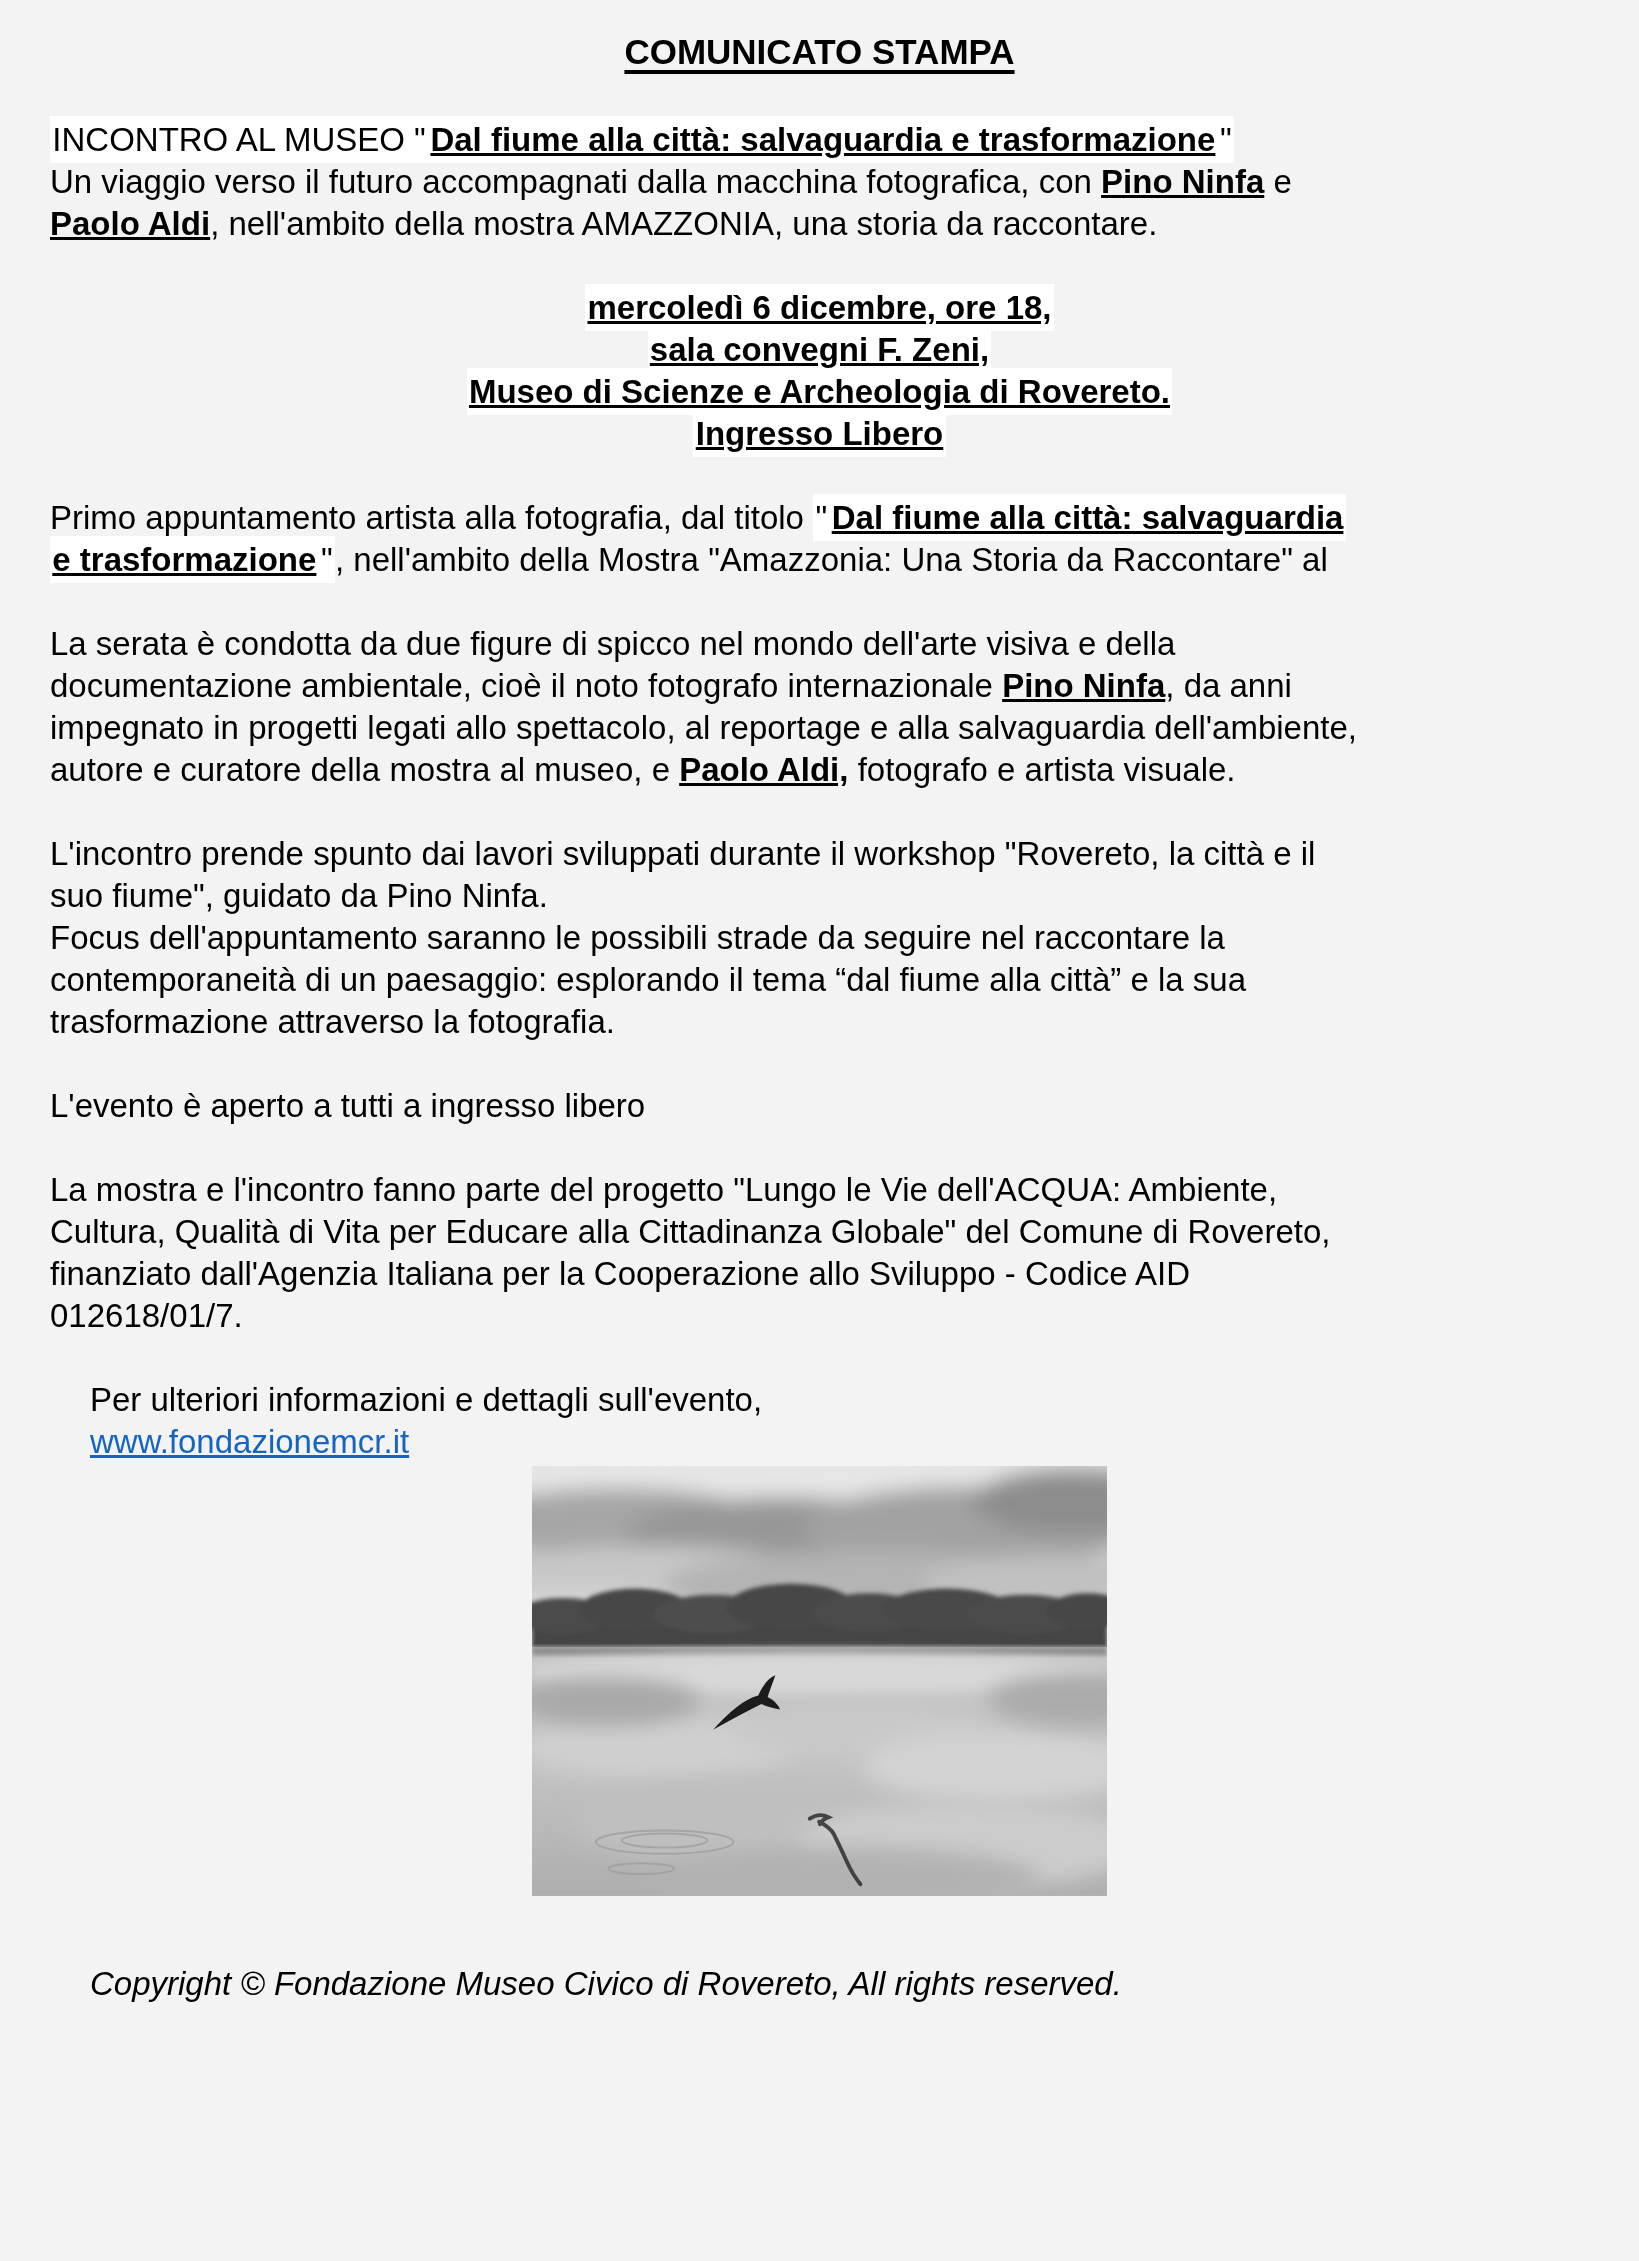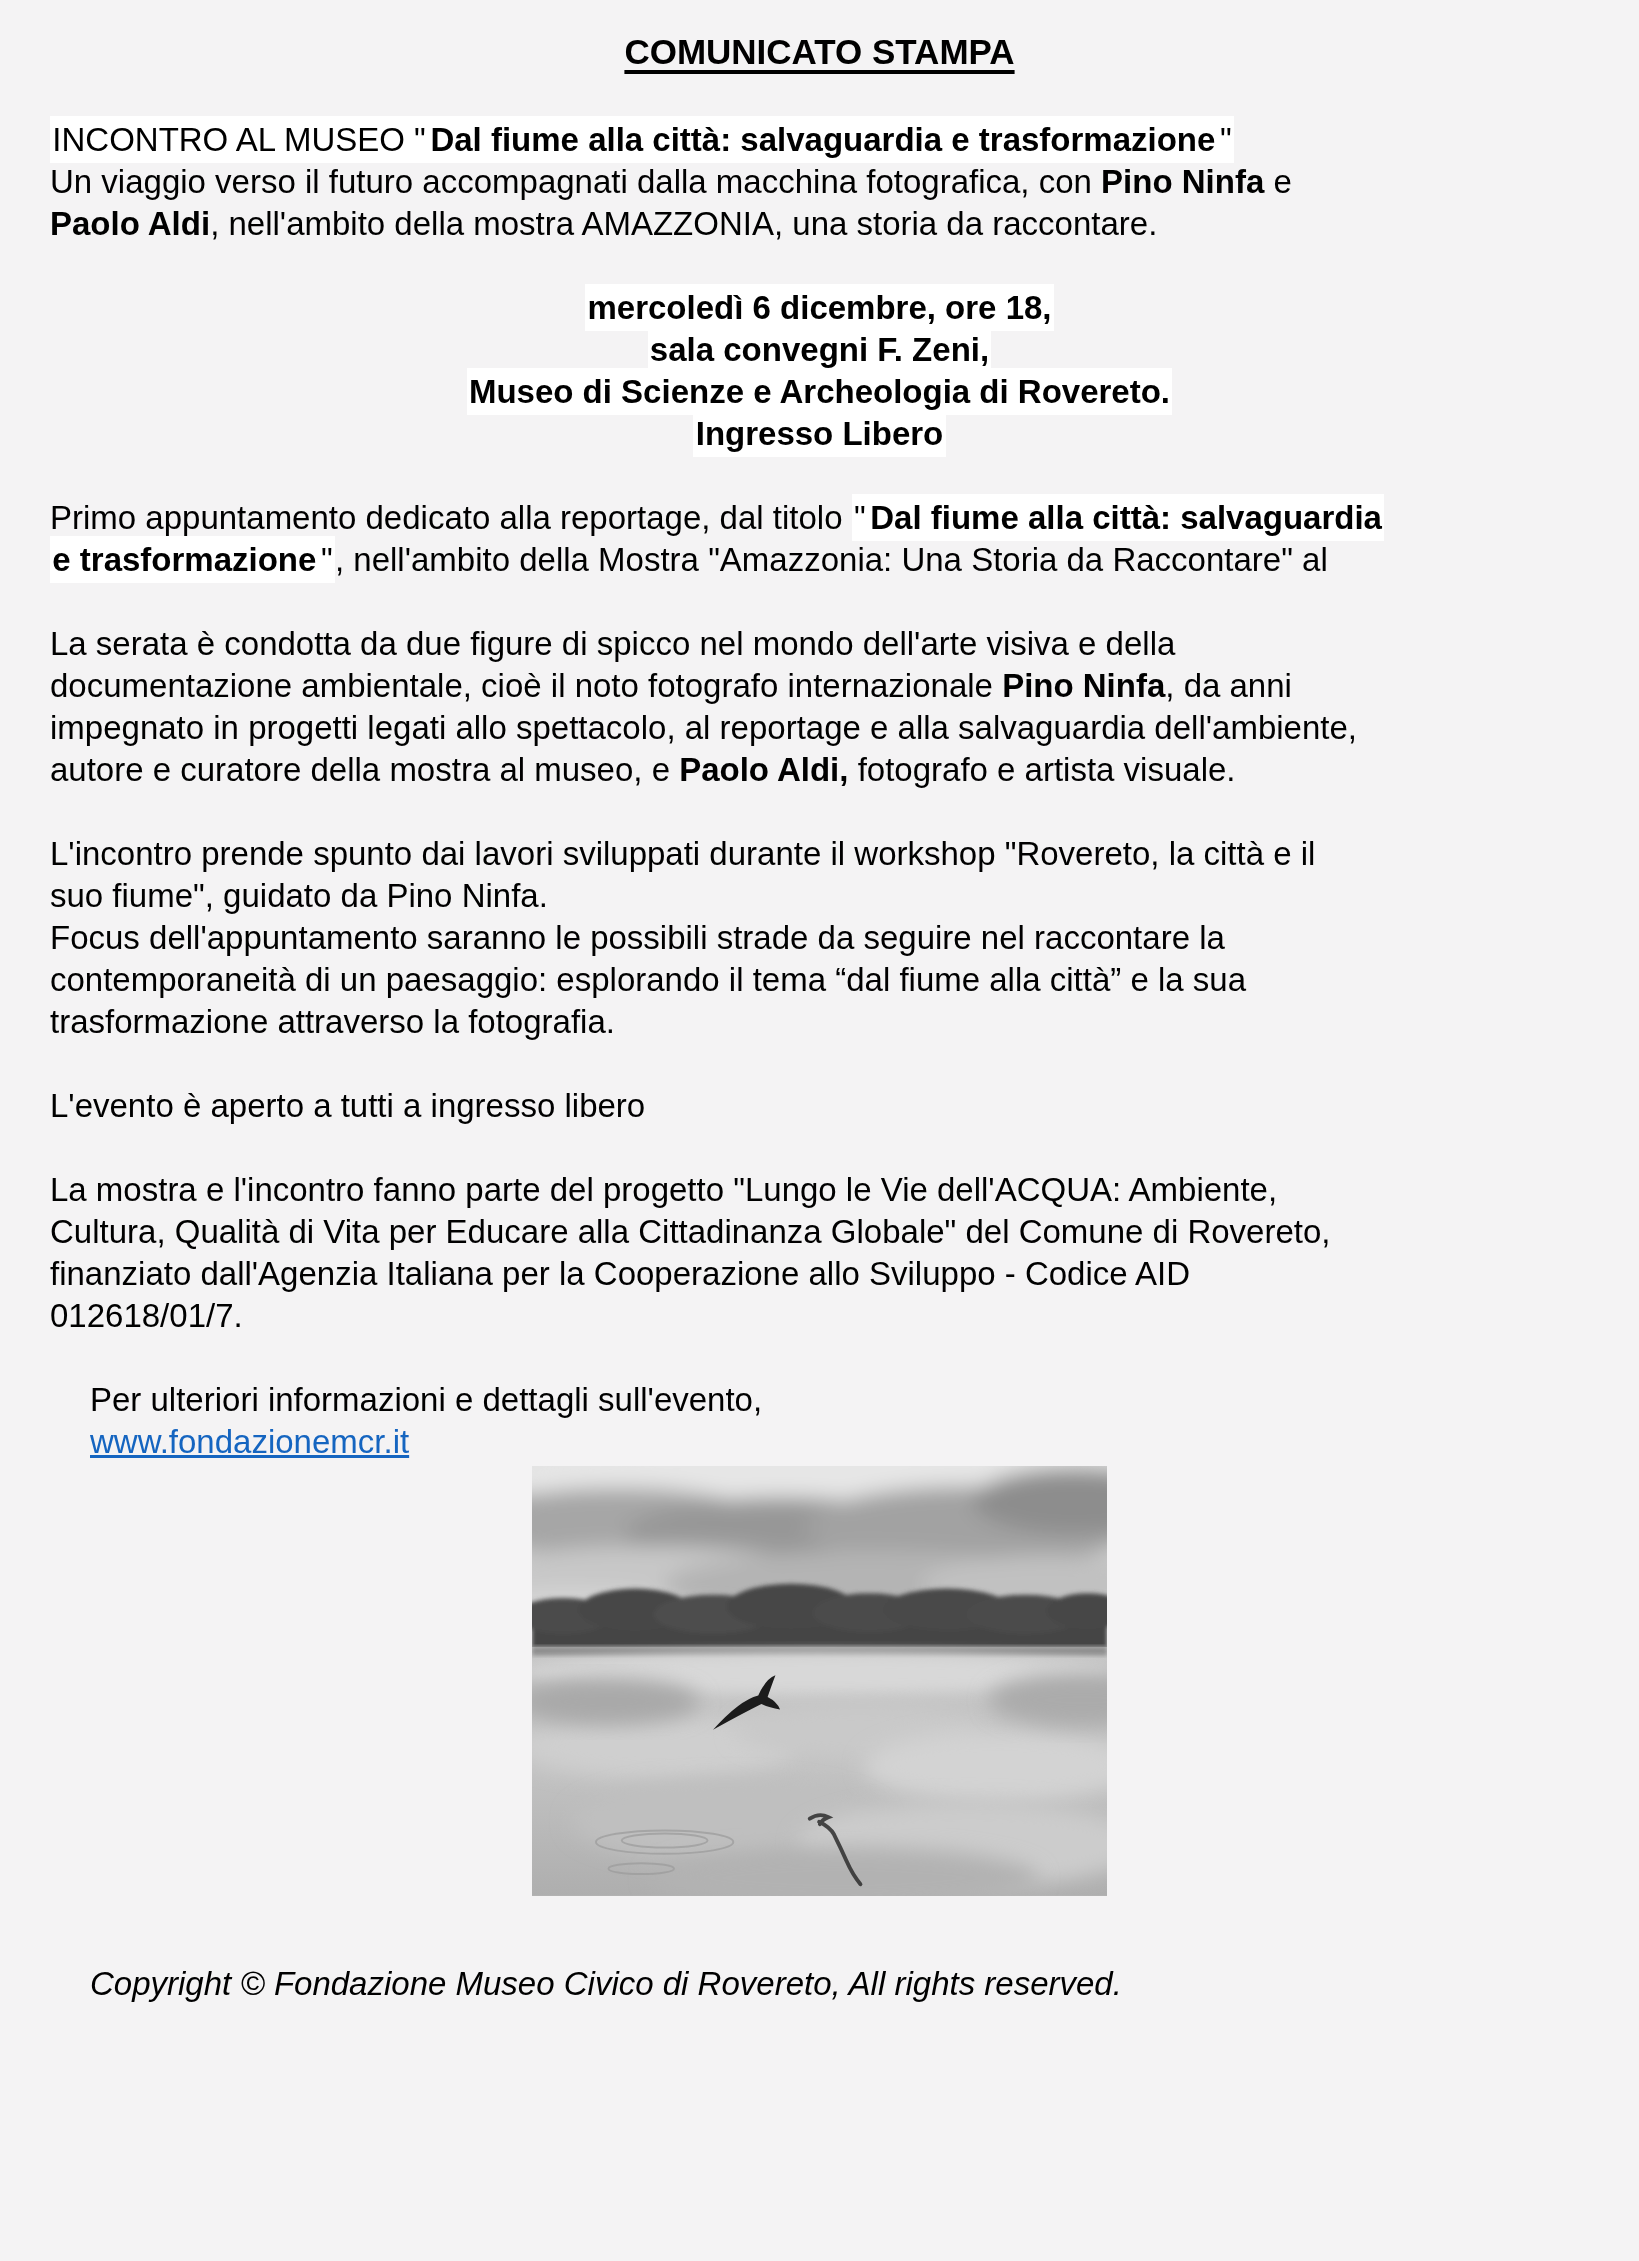--- a/index.html
+++ b/index.html
@@ -10,42 +10,42 @@
     font-size:33px;line-height:42px;color:#000;
   }
   .title{
     font-size:35px;line-height:44px;font-weight:bold;text-align:center;
     margin:0 0 45px 0;
     text-decoration:underline;text-decoration-thickness:3.9px;text-underline-offset:5.5px;
   }
   .para{margin:0 0 42px 0;}
   .para.center{text-align:center;}
   .para:last-child{margin-bottom:0;margin-left:40px;}
-  .b{font-weight:bold;}
+  .b{font-weight:bold;text-decoration:underline;}
   .i{font-style:italic;}
   .hl{
     background:#ffffff;
     padding:4.7px 2.3px;
     box-decoration-break:clone;-webkit-box-decoration-break:clone;
   }
   a{color:#1565C0;text-decoration:underline;}
   .photo-wrap{width:575px;margin:3.1px auto 67px auto;}
   .photo-wrap svg{display:block;}
 </style>
 </head>
 <body>
 
 <div class="page">
 
   <h1 class="title">COMUNICATO STAMPA</h1>
 
   <div id="before-photo">
       <div class="para"><span class="hl">INCONTRO AL MUSEO "</span><span class="b hl">Dal fiume alla città: salvaguardia e trasformazione</span><span class="hl">"</span><br><span>Un viaggio verso il futuro accompagnati dalla macchina fotografica, con </span><span class="b">Pino Ninfa</span><span> e</span><br><span class="b">Paolo Aldi</span><span>, nell'ambito della mostra AMAZZONIA, una storia da raccontare.</span></div>
       <div class="para center"><span class="b hl">mercoledì 6 dicembre, ore 18,</span><br><span class="b hl">sala convegni F. Zeni,</span><br><span class="b hl">Museo di Scienze e Archeologia di Rovereto.</span><br><span class="b hl">Ingresso Libero</span></div>
-      <div class="para"><span>Primo appuntamento dedicato alla reportage, dal titolo </span><span class="hl">"</span><span class="b hl">Dal fiume alla città: salvaguardia</span><br><span class="b hl">e trasformazione</span><span class="hl">"</span><span>, nell'ambito della Mostra "Amazzonia: Una Storia da Raccontare" al</span><br></div>
+      <div class="para"><span>Primo appuntamento artista alla fotografia, dal titolo </span><span class="hl">"</span><span class="b hl">Dal fiume alla città: salvaguardia</span><br><span class="b hl">e trasformazione</span><span class="hl">"</span><span>, nell'ambito della Mostra "Amazzonia: Una Storia da Raccontare" al</span><br></div>
       <div class="para"><span>La serata è condotta da due figure di spicco nel mondo dell'arte visiva e della</span><br><span>documentazione ambientale, cioè il noto fotografo internazionale </span><span class="b">Pino Ninfa</span><span>, da anni</span><br><span>impegnato in progetti legati allo spettacolo, al reportage e alla salvaguardia dell'ambiente,</span><br><span>autore e curatore della mostra al museo, e </span><span class="b">Paolo Aldi,</span><span> fotografo e artista visuale.</span></div>
       <div class="para"><span>L'incontro prende spunto dai lavori sviluppati durante il workshop "Rovereto, la città e il</span><br><span>suo fiume", guidato da Pino Ninfa.</span><br><span>Focus dell'appuntamento saranno le possibili strade da seguire nel raccontare la</span><br><span>contemporaneità di un paesaggio: esplorando il tema “dal fiume alla città” e la sua</span><br><span>trasformazione attraverso la fotografia.</span></div>
       <div class="para"><span>L'evento è aperto a tutti a ingresso libero</span></div>
       <div class="para"><span>La mostra e l'incontro fanno parte del progetto "Lungo le Vie dell'ACQUA: Ambiente,</span><br><span>Cultura, Qualità di Vita per Educare alla Cittadinanza Globale" del Comune di Rovereto,</span><br><span>finanziato dall'Agenzia Italiana per la Cooperazione allo Sviluppo - Codice AID</span><br><span>012618/01/7.</span></div>
       <div class="para"><span>Per ulteriori informazioni e dettagli sull'evento,</span><br><a href="#">www.fondazionemcr.it</a></div>
     </div>
 
   <div class="photo-wrap">
     <svg width="575" height="430" viewBox="0 0 737 551" role="img" aria-label="black-and-white-photo-bird-flying-over-river-with-forest-shore-and-cloudy-sky">
       <defs>

